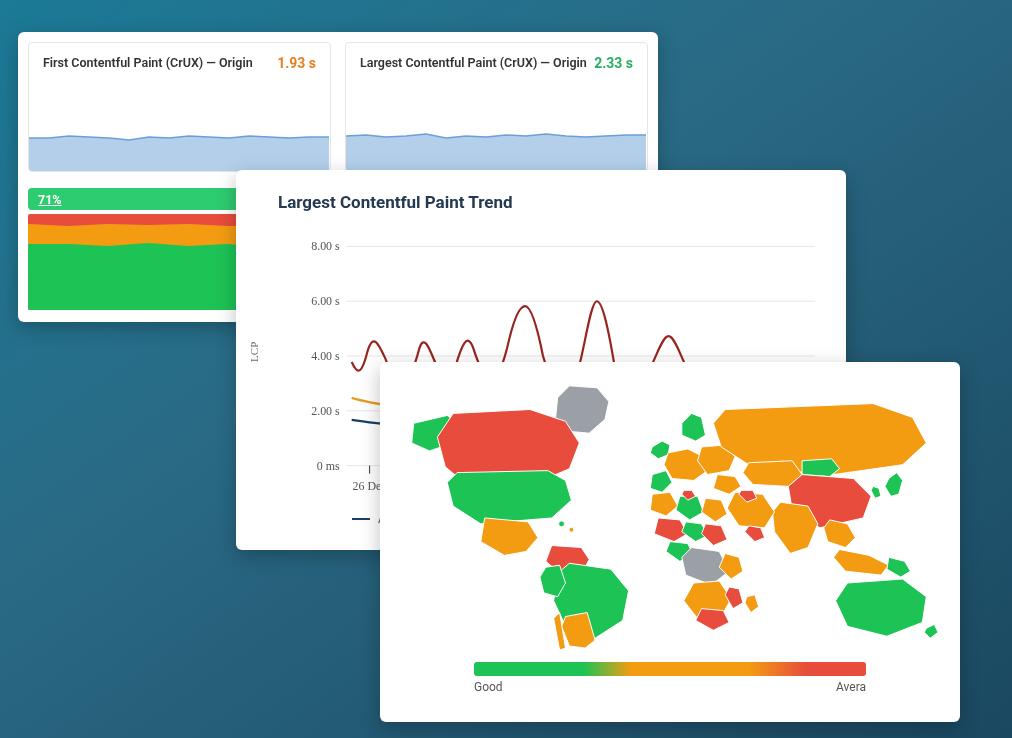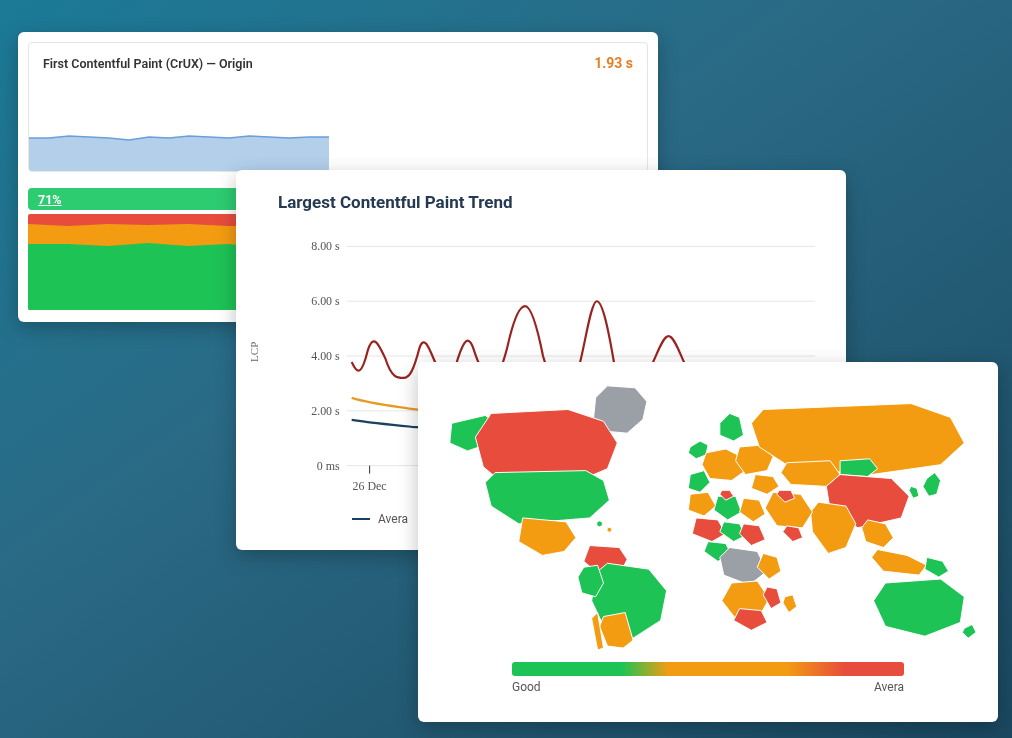--- a/index.html
+++ b/index.html
@@ -18,21 +18,21 @@
   position: absolute;
 }
 
 .dash-card {
   left: 18px; top: 32px;
   width: 640px; height: 290px;
   padding: 0;
 }
 .top-row { display:flex; gap:14px; padding:10px; }
 .mini { flex:1; border:1px solid #e5e5e5; border-radius:4px; height:130px; position:relative; overflow:hidden; }
-.mini-header { display:flex; justify-content:space-between; align-items:center; padding:12px 14px 0 14px; }
+.mini-header { display:flex; justify-content:space-between; padding:12px 14px 0 14px; }
 .mini-title { font-size:12.5px; font-weight:600; color:#333; }
 .mini-value { font-size:14px; font-weight:700; }
 .fcp-val { color:#e67e22; }
 .lcp-val { color:#27ae60; }
 .mini-area { position:absolute; bottom:0; left:0; right:0; height:55px; }
 .percent-bar { margin:6px 10px 4px 10px; height:22px; background:#2ecc71; border-radius:4px; display:flex; align-items:center; padding:0 10px; }
 .percent-bar span { color:#fff; font-weight:700; font-size:12.5px;text-decoration:underline; }
 .stacked { margin:0 10px 10px 10px; height:96px; position:relative; overflow:hidden; border-radius:2px; }
 .stacked svg { width:100%; height:100%; display:block; }
 
@@ -47,21 +47,21 @@
 .trend-chart svg { width:100%; height:100%; }
 .y-label { position:absolute; left:-8px; top:50%; transform:rotate(-90deg) translateX(50%); transform-origin:left center; font-size:11px; color:#666; }
 .ytick { font-size:12px; fill:#555; text-anchor:end; }
 .xtick { font-size:12px; fill:#555; text-anchor:middle; }
 .legend-row { display:flex; align-items:center; gap:8px; padding-left:90px; margin-top:6px; }
 .leg-swatch { width:18px; height:0; border-top:2px solid #1a4162; }
 .leg-label { font-size:12px; color:#555; }
 
 
 .map-card {
-  left: 418px; top: 362px;
+  left: 380px; top: 362px;
   width: 580px; height: 360px;
   padding: 12px 14px 14px 14px;
 }
 .map-wrap { height:278px; position:relative; }
 .map-wrap svg { width:100%; height:100%; }
 .map-legend { margin:10px 80px 0 80px; }
 .gradient-bar { height:14px; border-radius:3px; background:linear-gradient(90deg,#1dc355 0%, #1dc355 28%, #f39c12 40%, #f39c12 70%, #e74c3c 85%, #e74c3c 100%); }
 .gradient-labels { display:flex; justify-content:space-between; font-size:12px; color:#555; margin-top:4px; }
 </style>
 </head>
@@ -72,20 +72,30 @@
     <div class="mini">
       <div class="mini-header">
         <span class="mini-title">First Contentful Paint (CrUX) — Origin</span>
         <span class="mini-value fcp-val">1.93 s</span>
       </div>
       <svg class="mini-area" viewBox="0 0 300 55" preserveAspectRatio="none">
         <path d="M0,22 L20,22 40,20 60,21 80,22 100,24 120,21 140,22 160,20 180,21 200,22 220,20 240,21 260,22 280,21 300,21 L300,55 L0,55 Z" fill="#b3cfea"></path>
         <path d="M0,22 L20,22 40,20 60,21 80,22 100,24 120,21 140,22 160,20 180,21 200,22 220,20 240,21 260,22 280,21 300,21" fill="none" stroke="#6b9fda" stroke-width="1.5"></path>
       </svg>
     </div>
+    <div class="mini">
+      <div class="mini-header">
+        <span class="mini-title">Largest Contentful Paint (CrUX) — Origin</span>
+        <span class="mini-value lcp-val">2.33 s</span>
+      </div>
+      <svg class="mini-area" viewBox="0 0 300 55" preserveAspectRatio="none">
+        <path d="M0,20 L20,19 40,21 60,20 80,18 100,22 120,20 140,21 160,19 180,20 200,18 220,20 240,21 260,20 280,19 300,19 L300,55 L0,55 Z" fill="#b3cfea"></path>
+        <path d="M0,20 L20,19 40,21 60,20 80,18 100,22 120,20 140,21 160,19 180,20 200,18 220,20 240,21 260,20 280,19 300,19" fill="none" stroke="#6b9fda" stroke-width="1.5"></path>
+      </svg>
+    </div>
   </div>
   <div class="percent-bar">
     <span>71%</span>
   </div>
   <div class="stacked">
     <svg viewBox="0 0 620 96" preserveAspectRatio="none">
 
       <rect x="0" y="0" width="620" height="96" fill="#e74c3c"></rect>
 
       <path fill="#f39c12" d="M0,10 L40,12 80,10 120,11 160,10 200,12 240,12 280,10 320,11 360,10 400,12 440,11 480,10 520,12 560,11 600,10 620,11 L620,96 L0,96 Z"></path>

